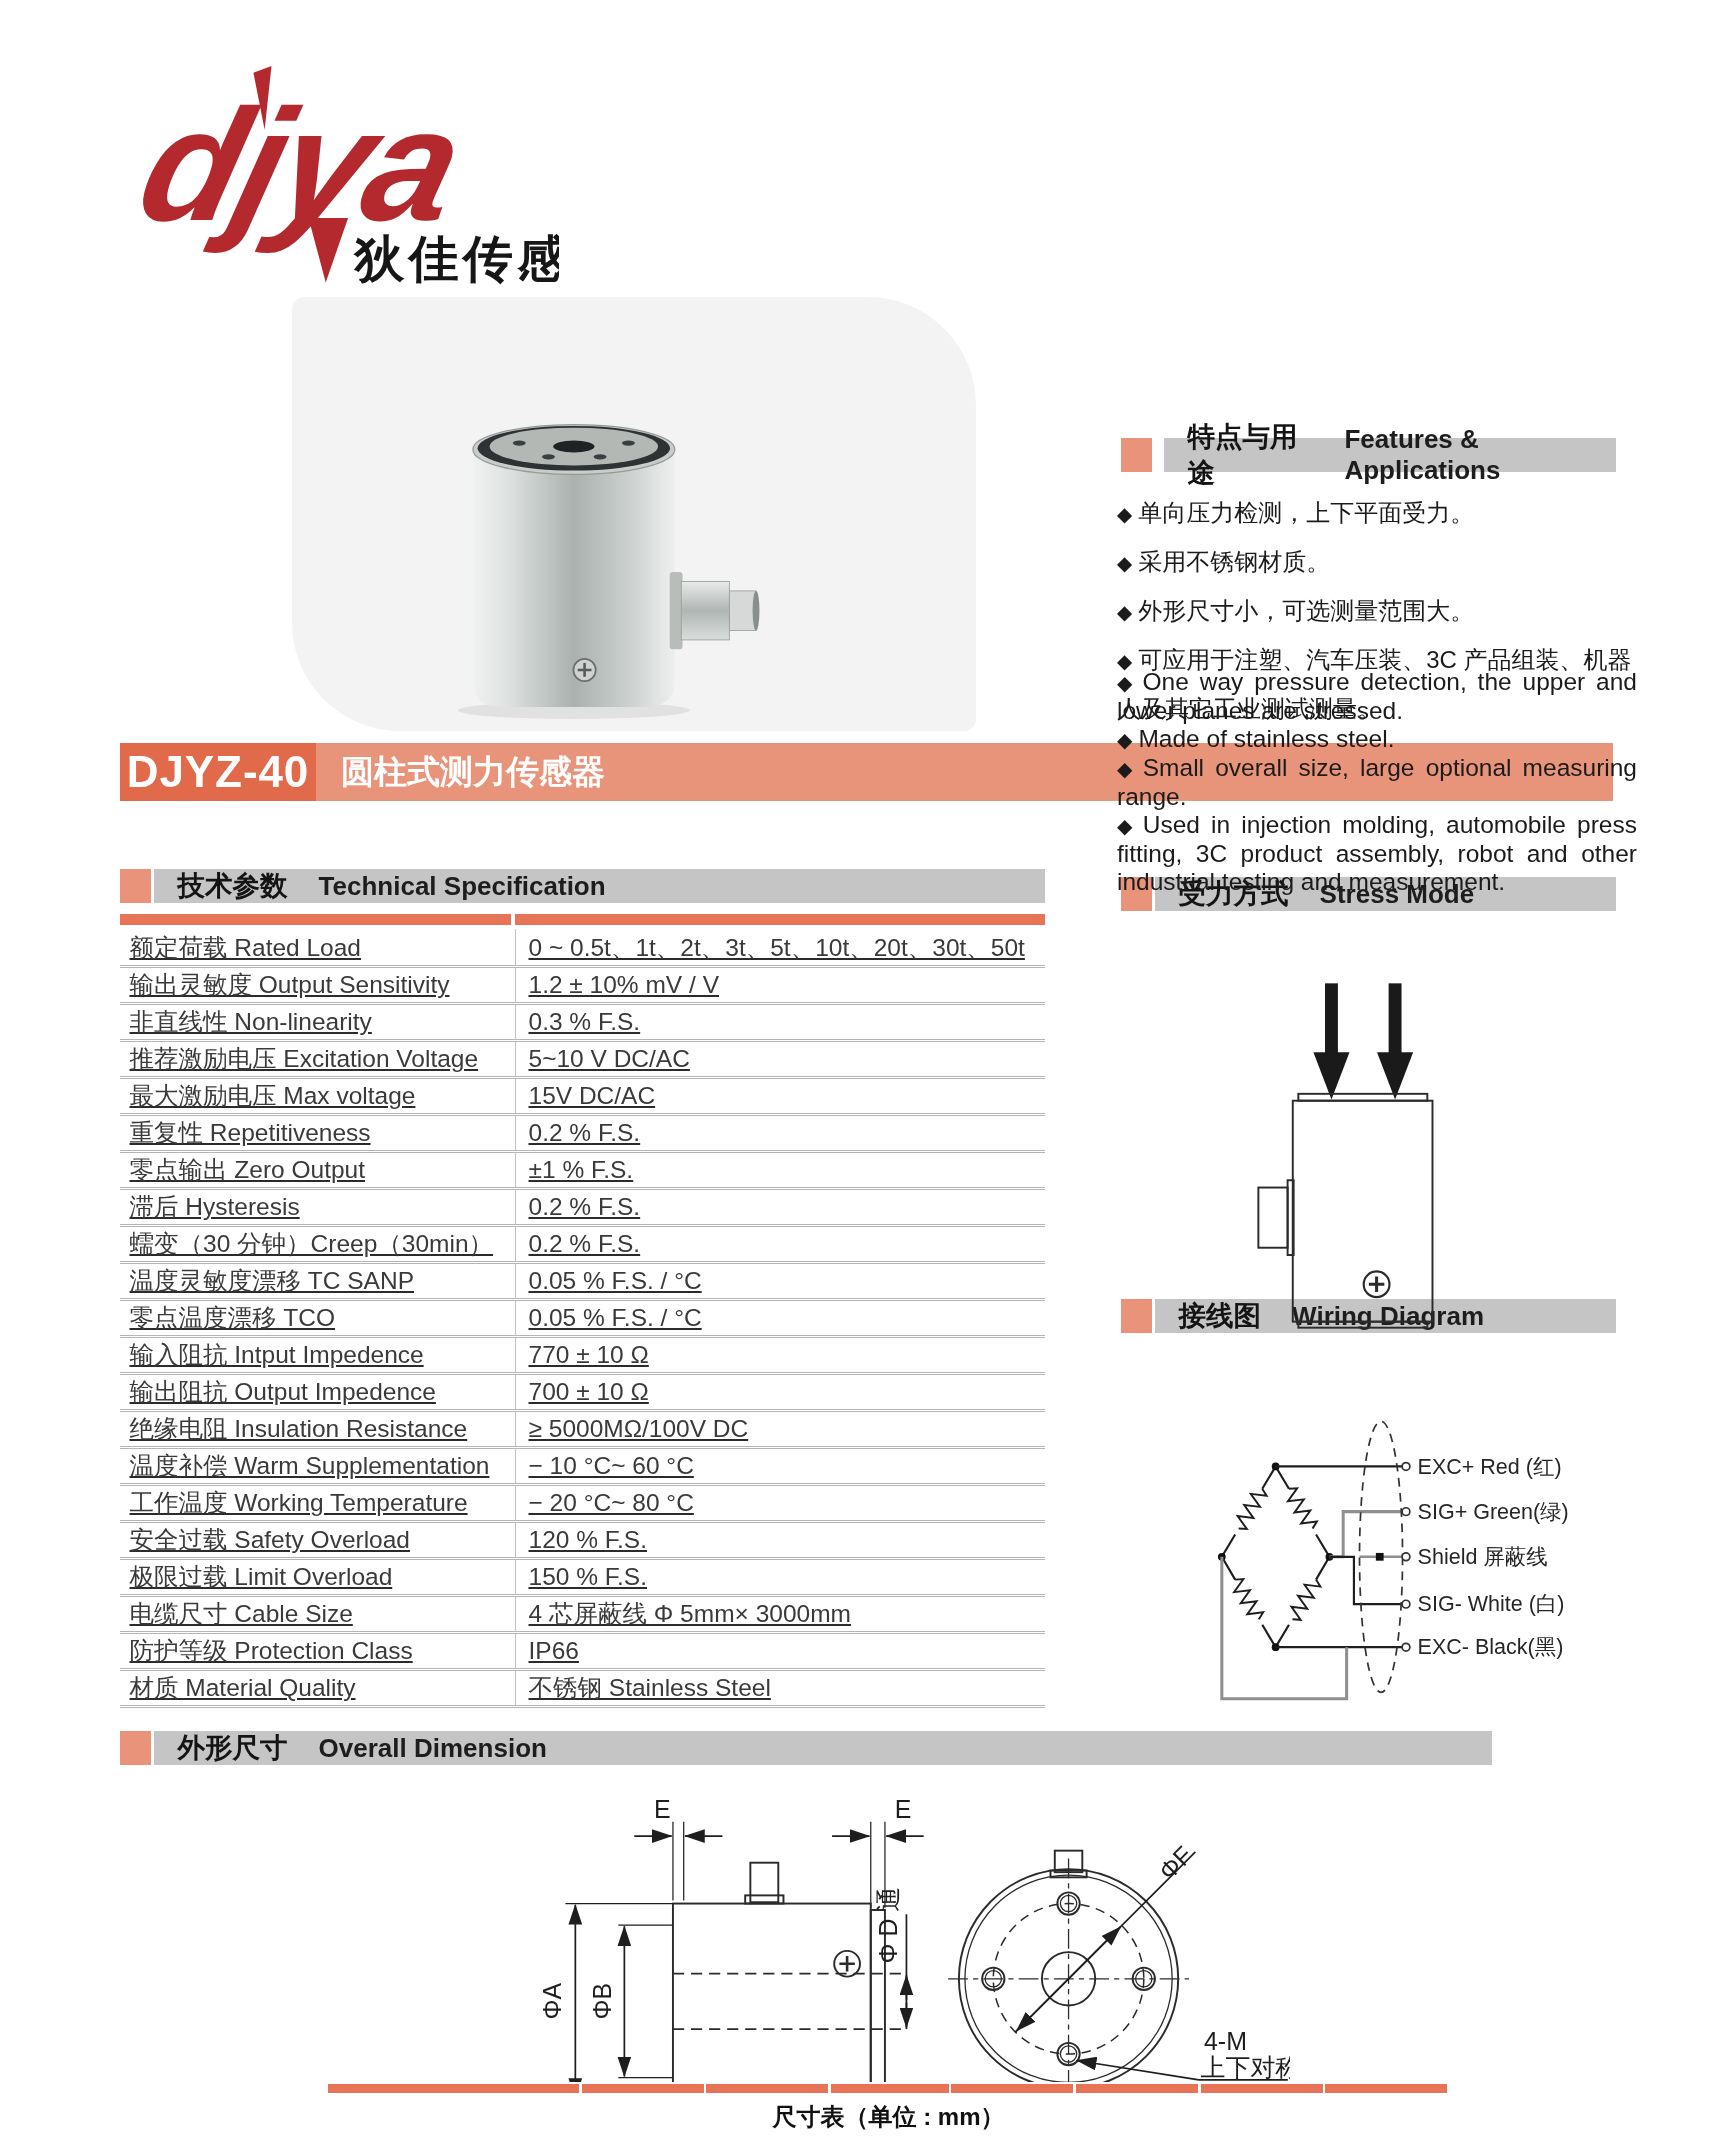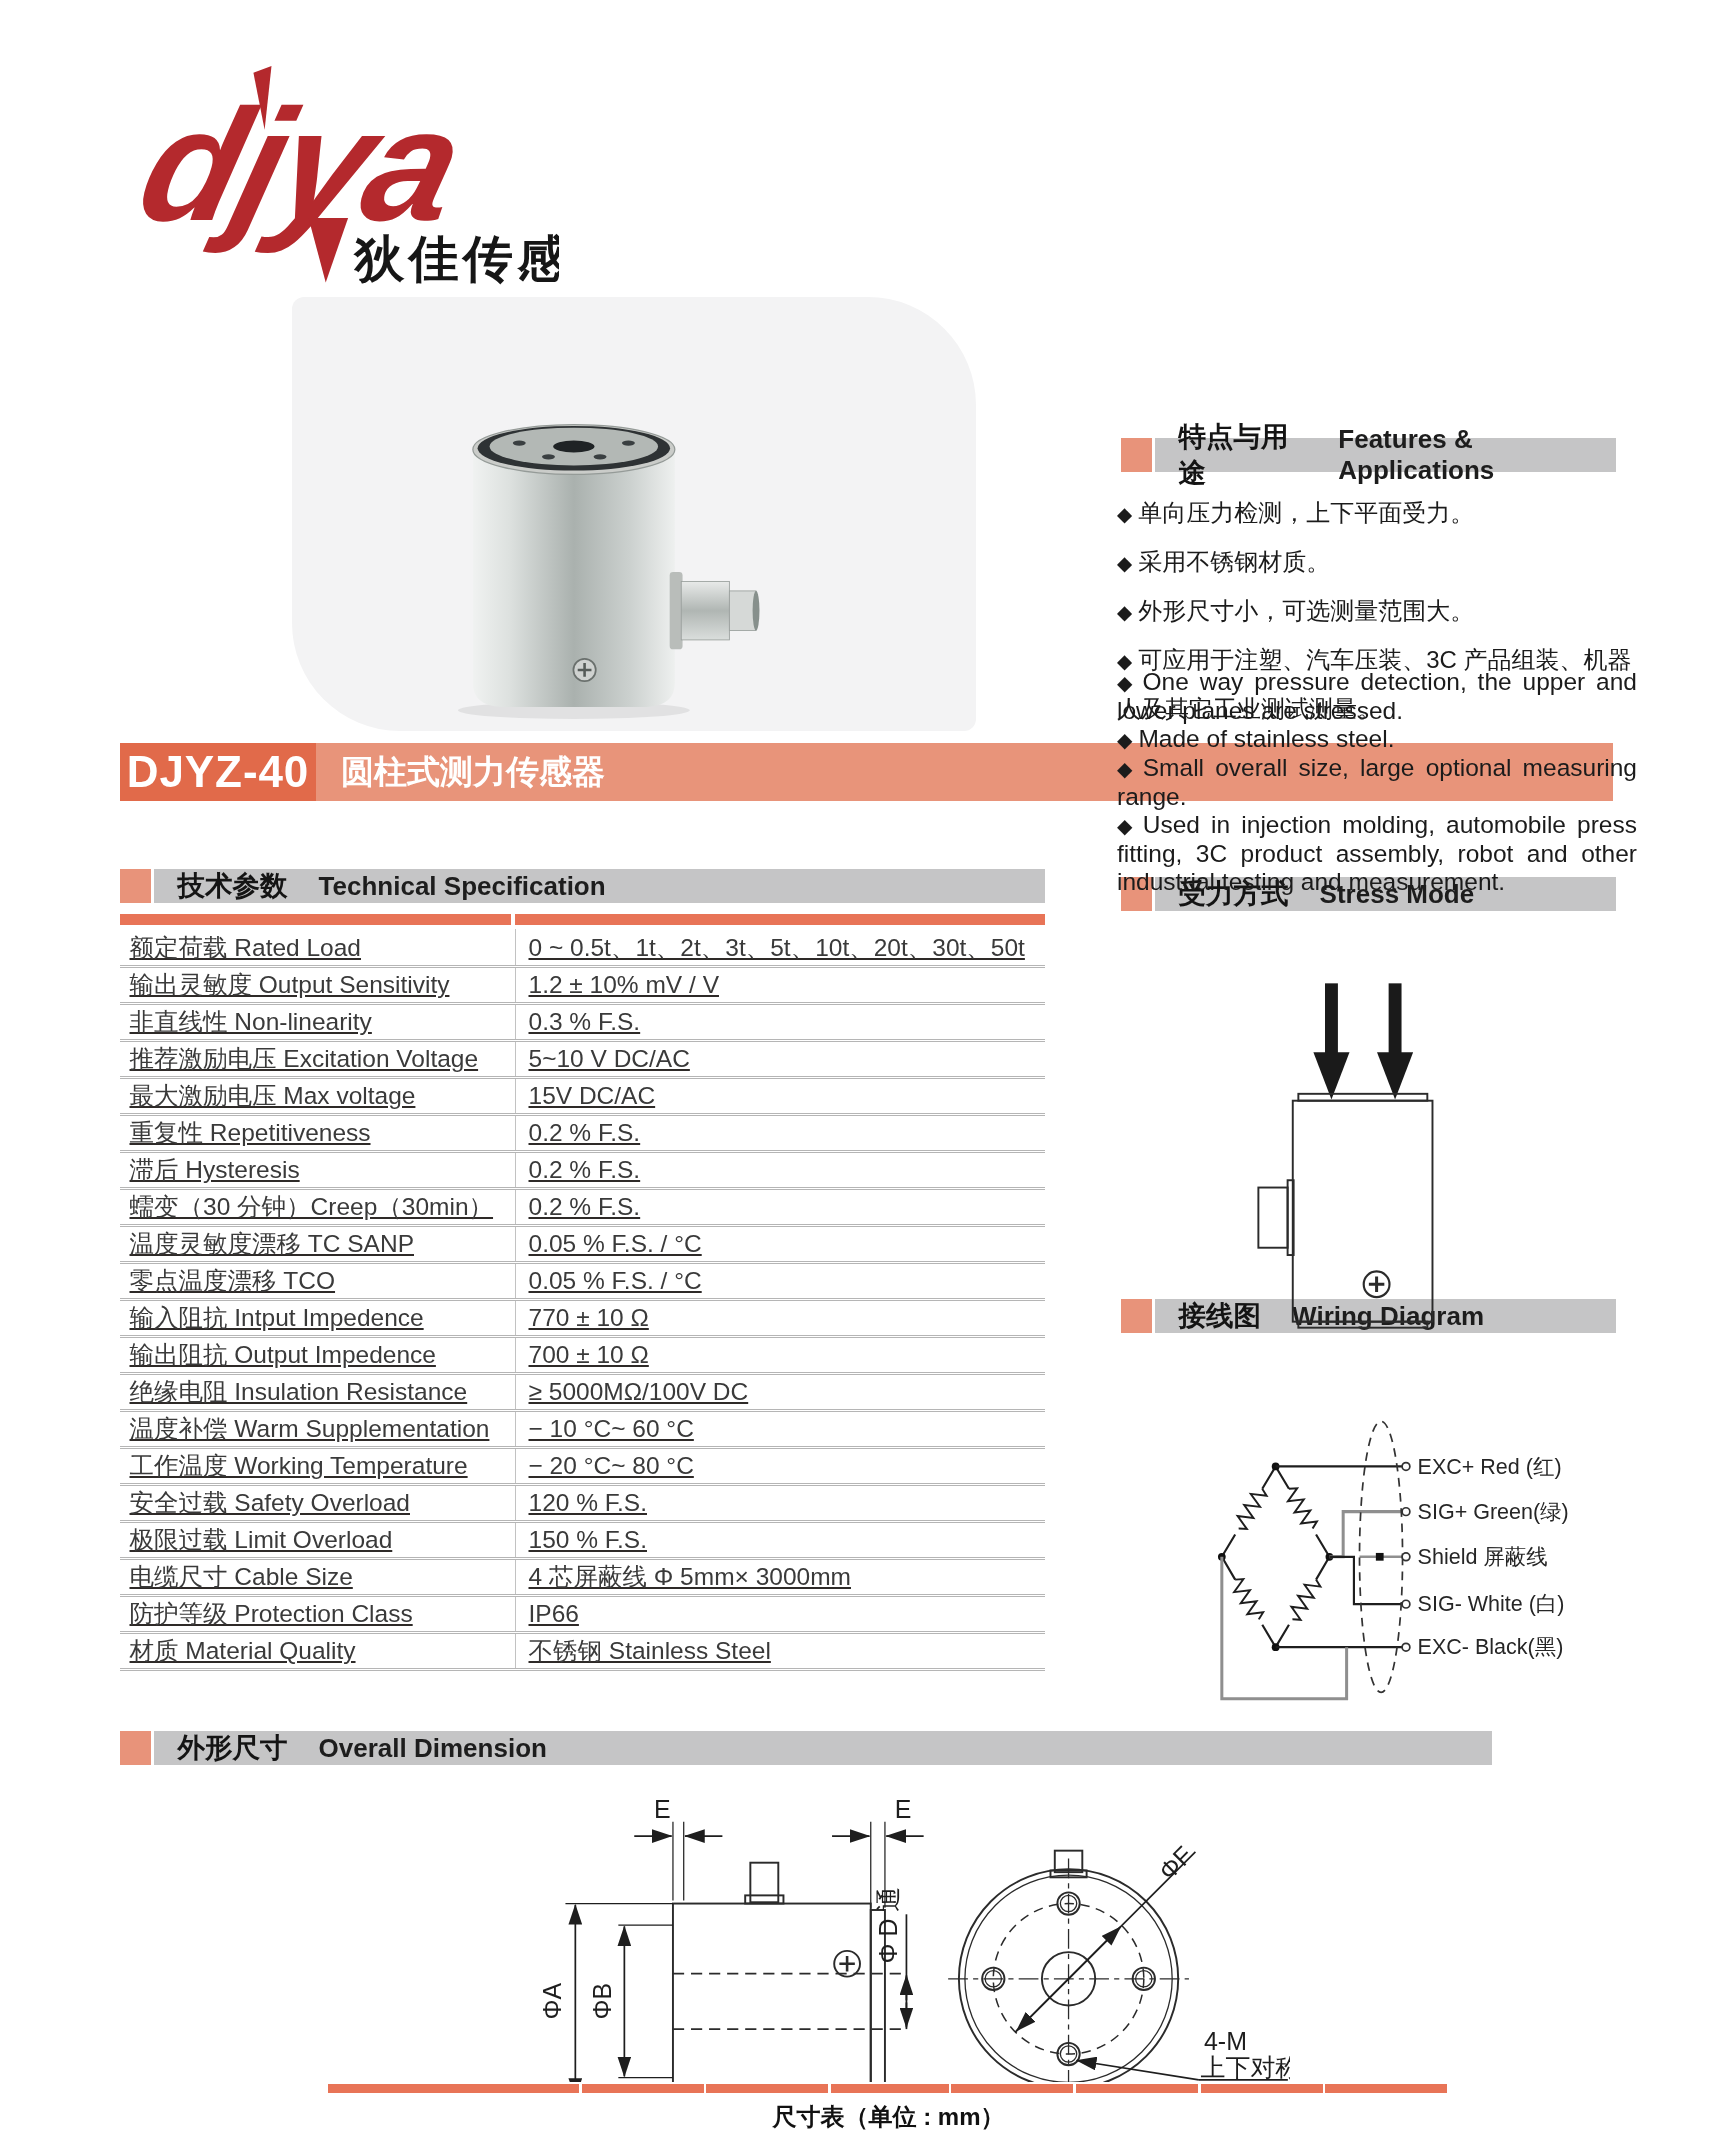--- a/index.html
+++ b/index.html
@@ -41,21 +41,21 @@
   .sec-head { display: flex; height: 34px; }
   .sec-head .sq { width: 31px; background: #e8937a; margin-right: 2.6px; }
   .sec-head .bar {
     flex: 1; background: #c5c5c6;
     display: flex; align-items: center; padding-left: 24px;
   }
   .sec-head .zh { font-size: 27.5px; font-weight: bold; color: #141414; }
   .sec-head .en { font-size: 26px; font-weight: bold; color: #1d1d1d; margin-left: 31px; }
 
   .head-specs    { left: 120px;  top: 869px; width: 925px; }
-  .head-features { left: 1121px; top: 438px; width: 495px; }
+  .head-features { left: 1121px; top: 438px; width: 495px; gap: 9px; }
   .head-stress   { left: 1121px; top: 877px; width: 495px; }
   .head-wiring   { left: 1121px; top: 1299px; width: 495px; }
   .head-dims     { left: 120px;  top: 1731px; width: 1372px; }
 
   
   .features-zh { left: 1117px; top: 489px; width: 518px; font-size: 24px; line-height: 48px; color: #1b1b1b; }
   .features-en { left: 1117px; top: 668px; width: 520px; font-size: 24.5px; line-height: 28px; color: #1b1b1b; text-align: justify; }
   .bullet { margin: 0; }
   .dia { font-size: 0.82em; margin-right: 6px; }
 
@@ -223,20 +223,24 @@
         </tr>
       <tr>
           <td class="l">最大激励电压 Max voltage</td>
           <td class="v">15V  DC/AC</td>
         </tr>
       <tr>
           <td class="l">重复性 Repetitiveness</td>
           <td class="v">0.2 % F.S.</td>
         </tr>
       <tr>
+          <td class="l">零点输出 Zero Output</td>
+          <td class="v">±1 % F.S.</td>
+        </tr>
+      <tr>
           <td class="l">滞后 Hysteresis</td>
           <td class="v">0.2 % F.S.</td>
         </tr>
       <tr>
           <td class="l">蠕变（30 分钟）Creep（30min）</td>
           <td class="v">0.2 % F.S.</td>
         </tr>
       <tr>
           <td class="l">温度灵敏度漂移 TC SANP</td>
           <td class="v">0.05 %  F.S. / °C</td>

